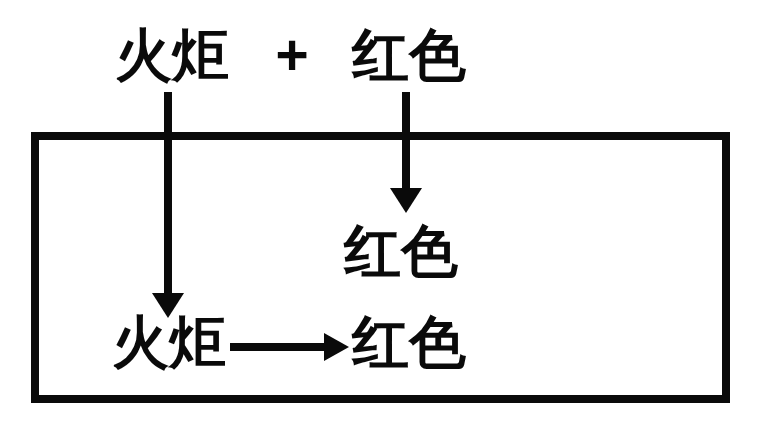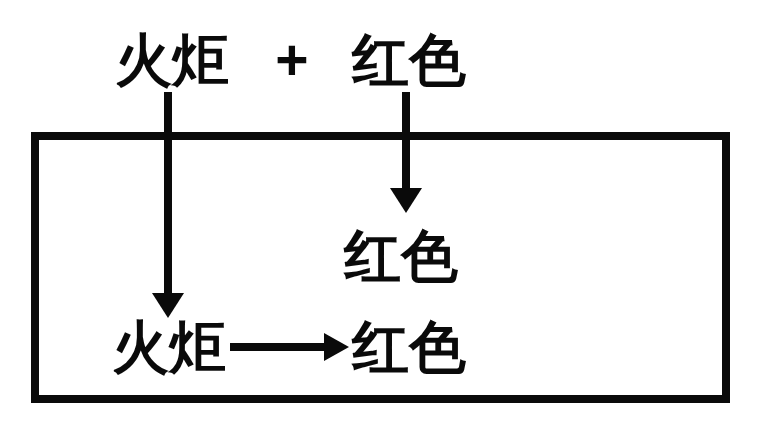--- a/index.html
+++ b/index.html
@@ -1,20 +1,20 @@
 <!DOCTYPE html>
 <html style="--ink: #0a0a0a; --bg: #ffffff;"><head>
 <meta charset="utf-8">
 <style>
   :root { --ink:#0a0a0a; --bg:#ffffff; }
   html,body { margin:0; padding:0; background:#fff; }
   .canvas {
     position:relative; width:768px; height:421px;
     background:var(--bg); overflow:hidden;
-    font-family:Liberation Sans, sans-serif;
+    font-family:Liberation Mono, monospace;
   }
   .t {
     position:absolute; font-size:57px; font-weight:700;
     line-height:60px; color:var(--ink); white-space:nowrap;
     letter-spacing:0;
   }
   .plus { width:52px; text-align:center; }
   .box {
     position:absolute; left:31px; top:132px; width:699px; height:271px;
     border:8px solid var(--ink); box-sizing:border-box; background:transparent;

